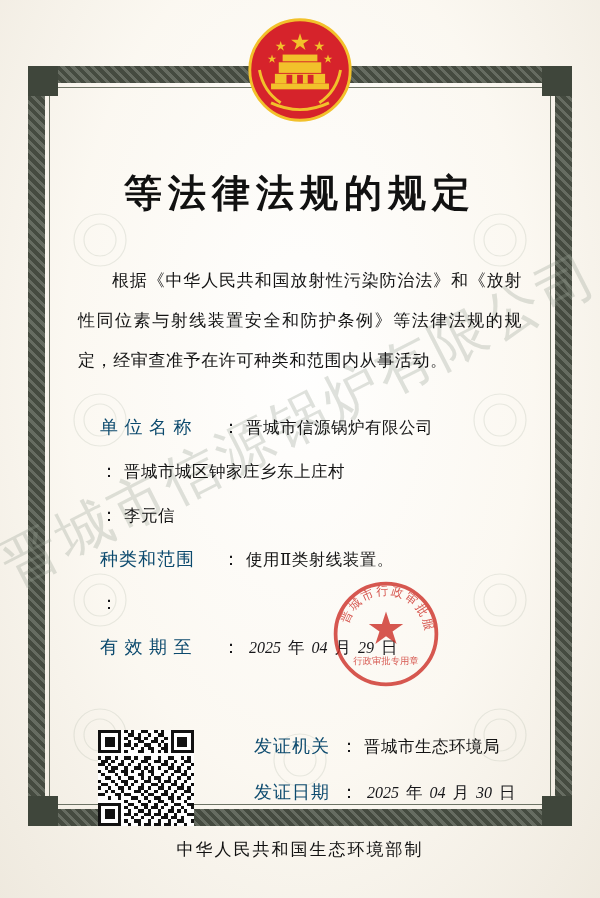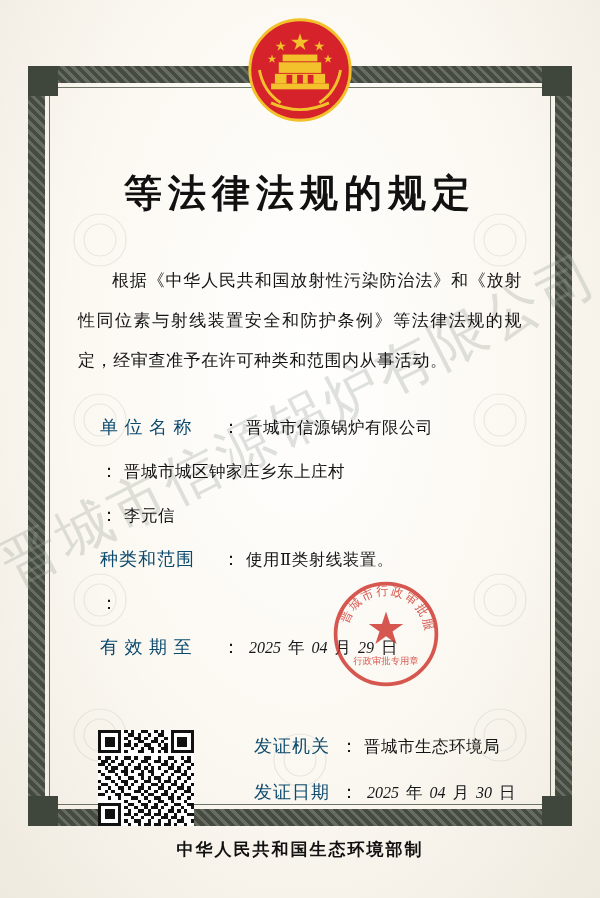--- a/index.html
+++ b/index.html
@@ -221,21 +221,21 @@
     pointer-events: none;
   }
 
   .footer {
     position: absolute;
     left: 0;
     top: 838px;
     width: 600px;
     text-align: center;
     font-size: 17px;
-    font-weight: 700;
+    font-weight: 400;
     letter-spacing: 2px;
     color: #111;
     z-index: 7;
   }
 </style>
 </head>
 <body>
 
 <div class="certificate">
 

